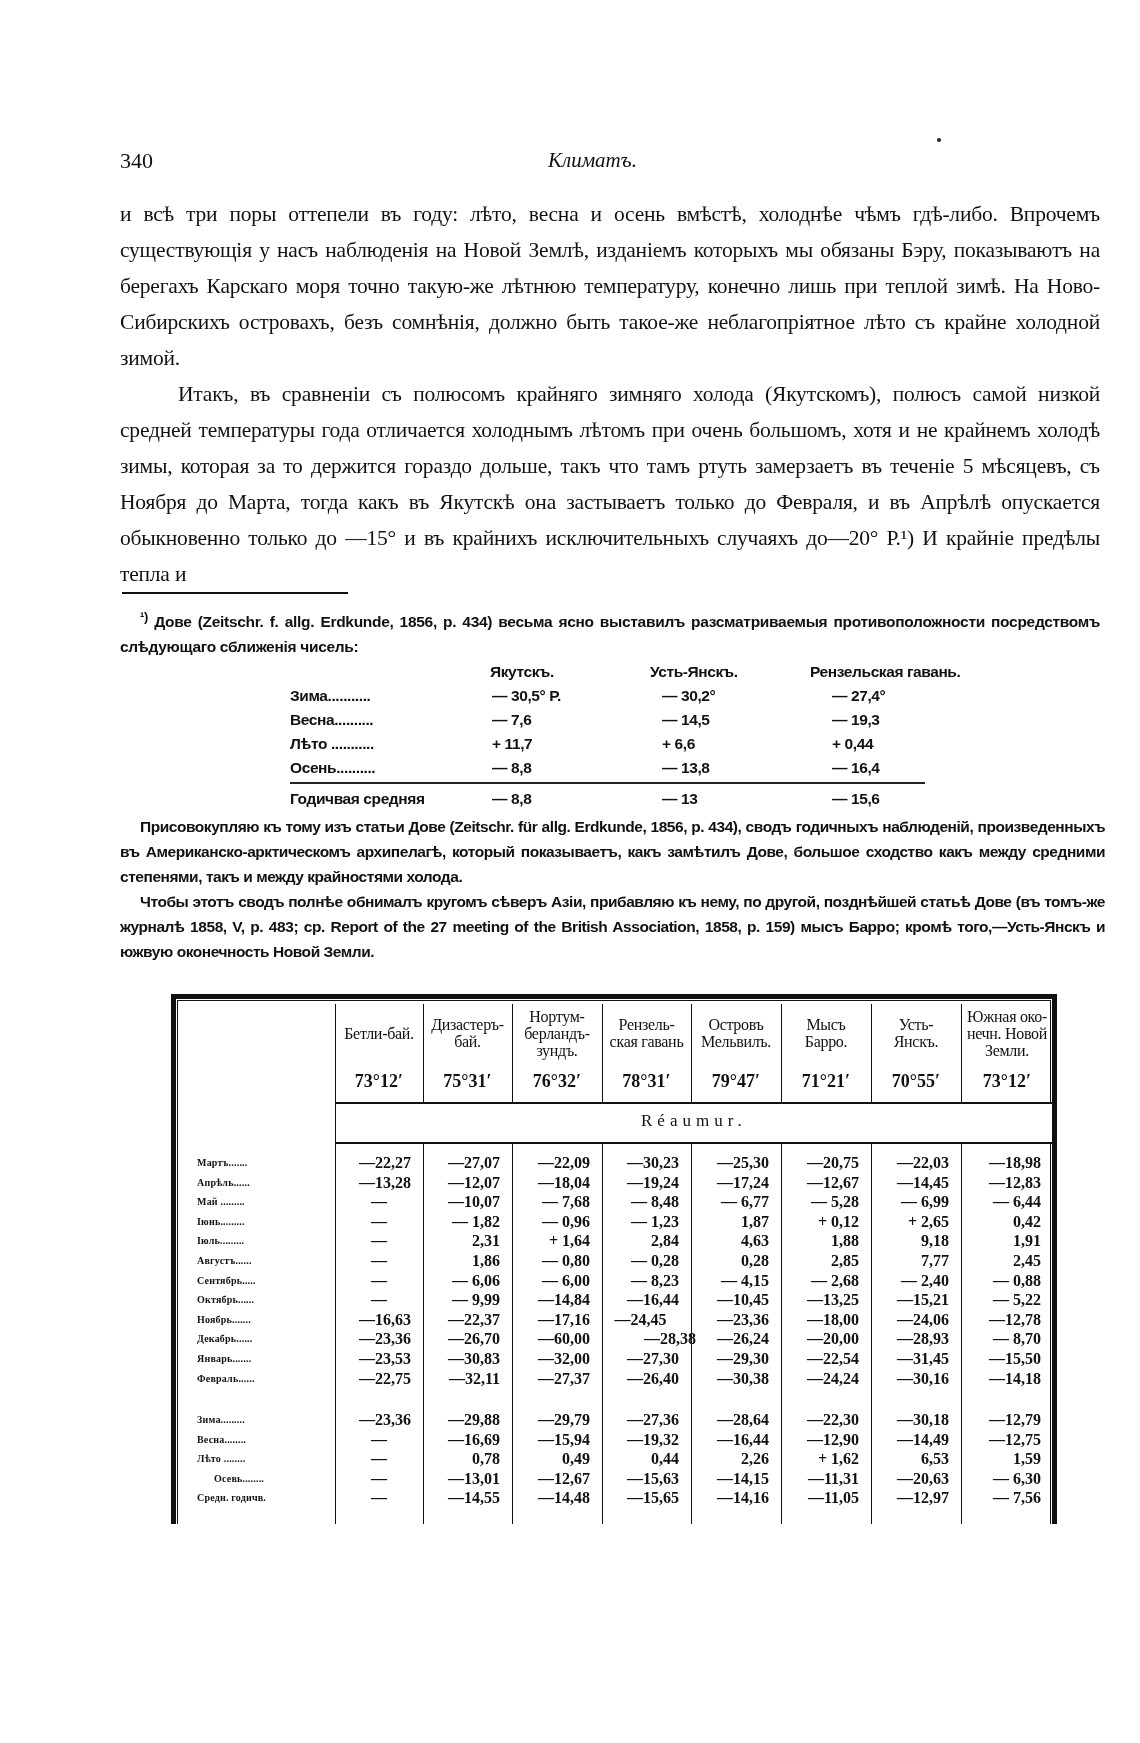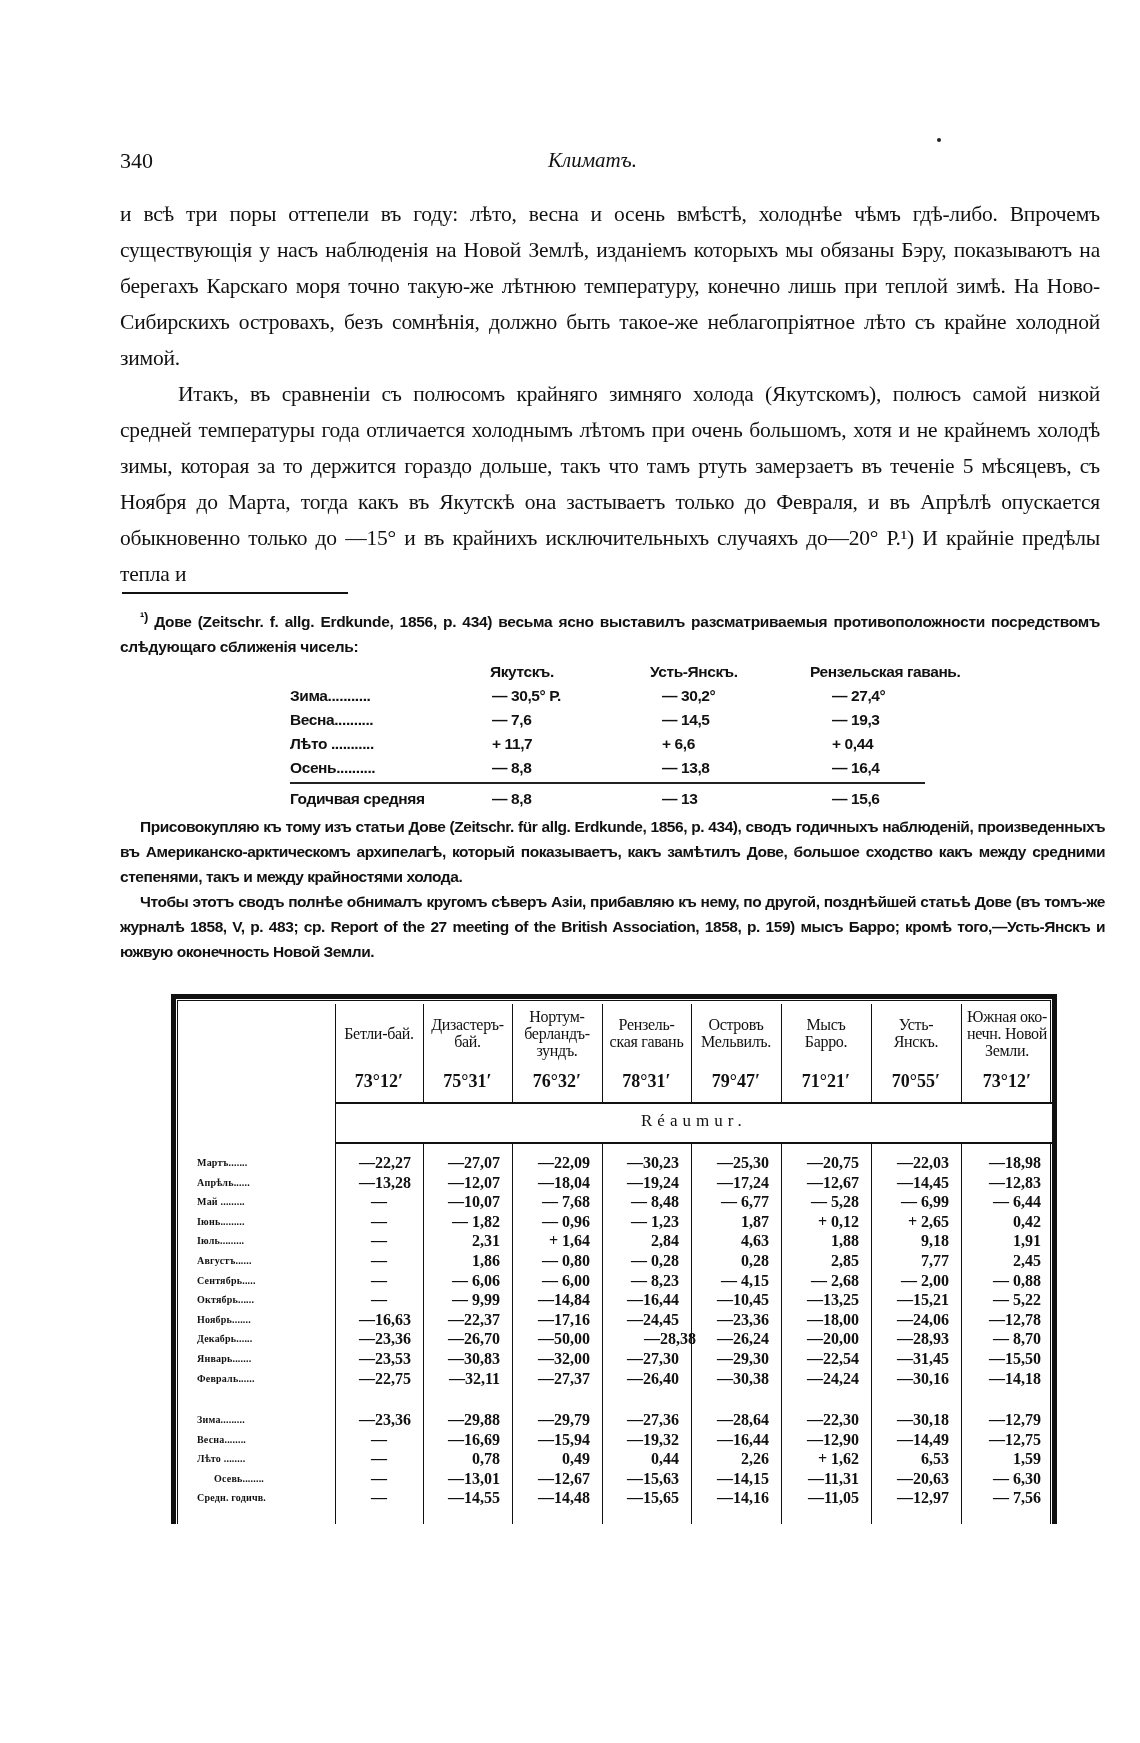--- a/index.html
+++ b/index.html
@@ -236,44 +236,44 @@
       <div class="cell" style="left: 603px; width: 78px; top: 250px;">2,85</div>
       <div class="cell" style="left: 693px; width: 78px; top: 250px;">7,77</div>
       <div class="cell" style="left: 783px; width: 80px; top: 250px;">2,45</div>
       <div class="row-label" style="left: 19px; top: 269.6px;">Сентябрь.....</div>
       <div class="cell" style="text-align: center; left: 157px; width: 88px; top: 269.6px;">—</div>
       <div class="cell" style="left: 245px; width: 77px; top: 269.6px;">— 6,06</div>
       <div class="cell" style="left: 334px; width: 78px; top: 269.6px;">— 6,00</div>
       <div class="cell" style="left: 424px; width: 77px; top: 269.6px;">— 8,23</div>
       <div class="cell" style="left: 513px; width: 78px; top: 269.6px;">— 4,15</div>
       <div class="cell" style="left: 603px; width: 78px; top: 269.6px;">— 2,68</div>
-      <div class="cell" style="left: 693px; width: 78px; top: 269.6px;">— 2,00</div>
+      <div class="cell" style="left: 693px; width: 78px; top: 269.6px;">— 2,40</div>
       <div class="cell" style="left: 783px; width: 80px; top: 269.6px;">— 0,88</div>
       <div class="row-label" style="left: 19px; top: 289.2px;">Октябрь......</div>
       <div class="cell" style="text-align: center; left: 157px; width: 88px; top: 289.2px;">—</div>
       <div class="cell" style="left: 245px; width: 77px; top: 289.2px;">— 9,99</div>
       <div class="cell" style="left: 334px; width: 78px; top: 289.2px;">—14,84</div>
       <div class="cell" style="left: 424px; width: 77px; top: 289.2px;">—16,44</div>
       <div class="cell" style="left: 513px; width: 78px; top: 289.2px;">—10,45</div>
       <div class="cell" style="left: 603px; width: 78px; top: 289.2px;">—13,25</div>
       <div class="cell" style="left: 693px; width: 78px; top: 289.2px;">—15,21</div>
       <div class="cell" style="left: 783px; width: 80px; top: 289.2px;">— 5,22</div>
       <div class="row-label" style="left: 19px; top: 308.8px;">Ноябрь.......</div>
       <div class="cell" style="left: 157px; width: 76px; top: 308.8px;">—16,63</div>
       <div class="cell" style="left: 245px; width: 77px; top: 308.8px;">—22,37</div>
       <div class="cell" style="left: 334px; width: 78px; top: 308.8px;">—17,16</div>
-      <div class="cell" style="left: 424px; width: 77px; top: 308.8px;">—24,45</div>
+      <div class="cell" style="left: 424px; width: 77px; top: 308.8px; text-align: center;">—24,45</div>
       <div class="cell" style="left: 513px; width: 78px; top: 308.8px;">—23,36</div>
       <div class="cell" style="left: 603px; width: 78px; top: 308.8px;">—18,00</div>
       <div class="cell" style="left: 693px; width: 78px; top: 308.8px;">—24,06</div>
       <div class="cell" style="left: 783px; width: 80px; top: 308.8px;">—12,78</div>
       <div class="row-label" style="left: 19px; top: 328.4px;">Декабрь......</div>
       <div class="cell" style="left: 157px; width: 76px; top: 328.4px;">—23,36</div>
       <div class="cell" style="left: 245px; width: 77px; top: 328.4px;">—26,70</div>
-      <div class="cell" style="left: 334px; width: 78px; top: 328.4px;">—50,00</div>
+      <div class="cell" style="left: 334px; width: 78px; top: 328.4px;">—60,00</div>
       <div class="cell" style="left: 424px; width: 77px; top: 328.4px; padding-left: 17px;">—28,38</div>
       <div class="cell" style="left: 513px; width: 78px; top: 328.4px;">—26,24</div>
       <div class="cell" style="left: 603px; width: 78px; top: 328.4px;">—20,00</div>
       <div class="cell" style="left: 693px; width: 78px; top: 328.4px;">—28,93</div>
       <div class="cell" style="left: 783px; width: 80px; top: 328.4px;">— 8,70</div>
       <div class="row-label" style="left: 19px; top: 348px;">Январь.......</div>
       <div class="cell" style="left: 157px; width: 76px; top: 348px;">—23,53</div>
       <div class="cell" style="left: 245px; width: 77px; top: 348px;">—30,83</div>
       <div class="cell" style="left: 334px; width: 78px; top: 348px;">—32,00</div>
       <div class="cell" style="left: 424px; width: 77px; top: 348px;">—27,30</div>

